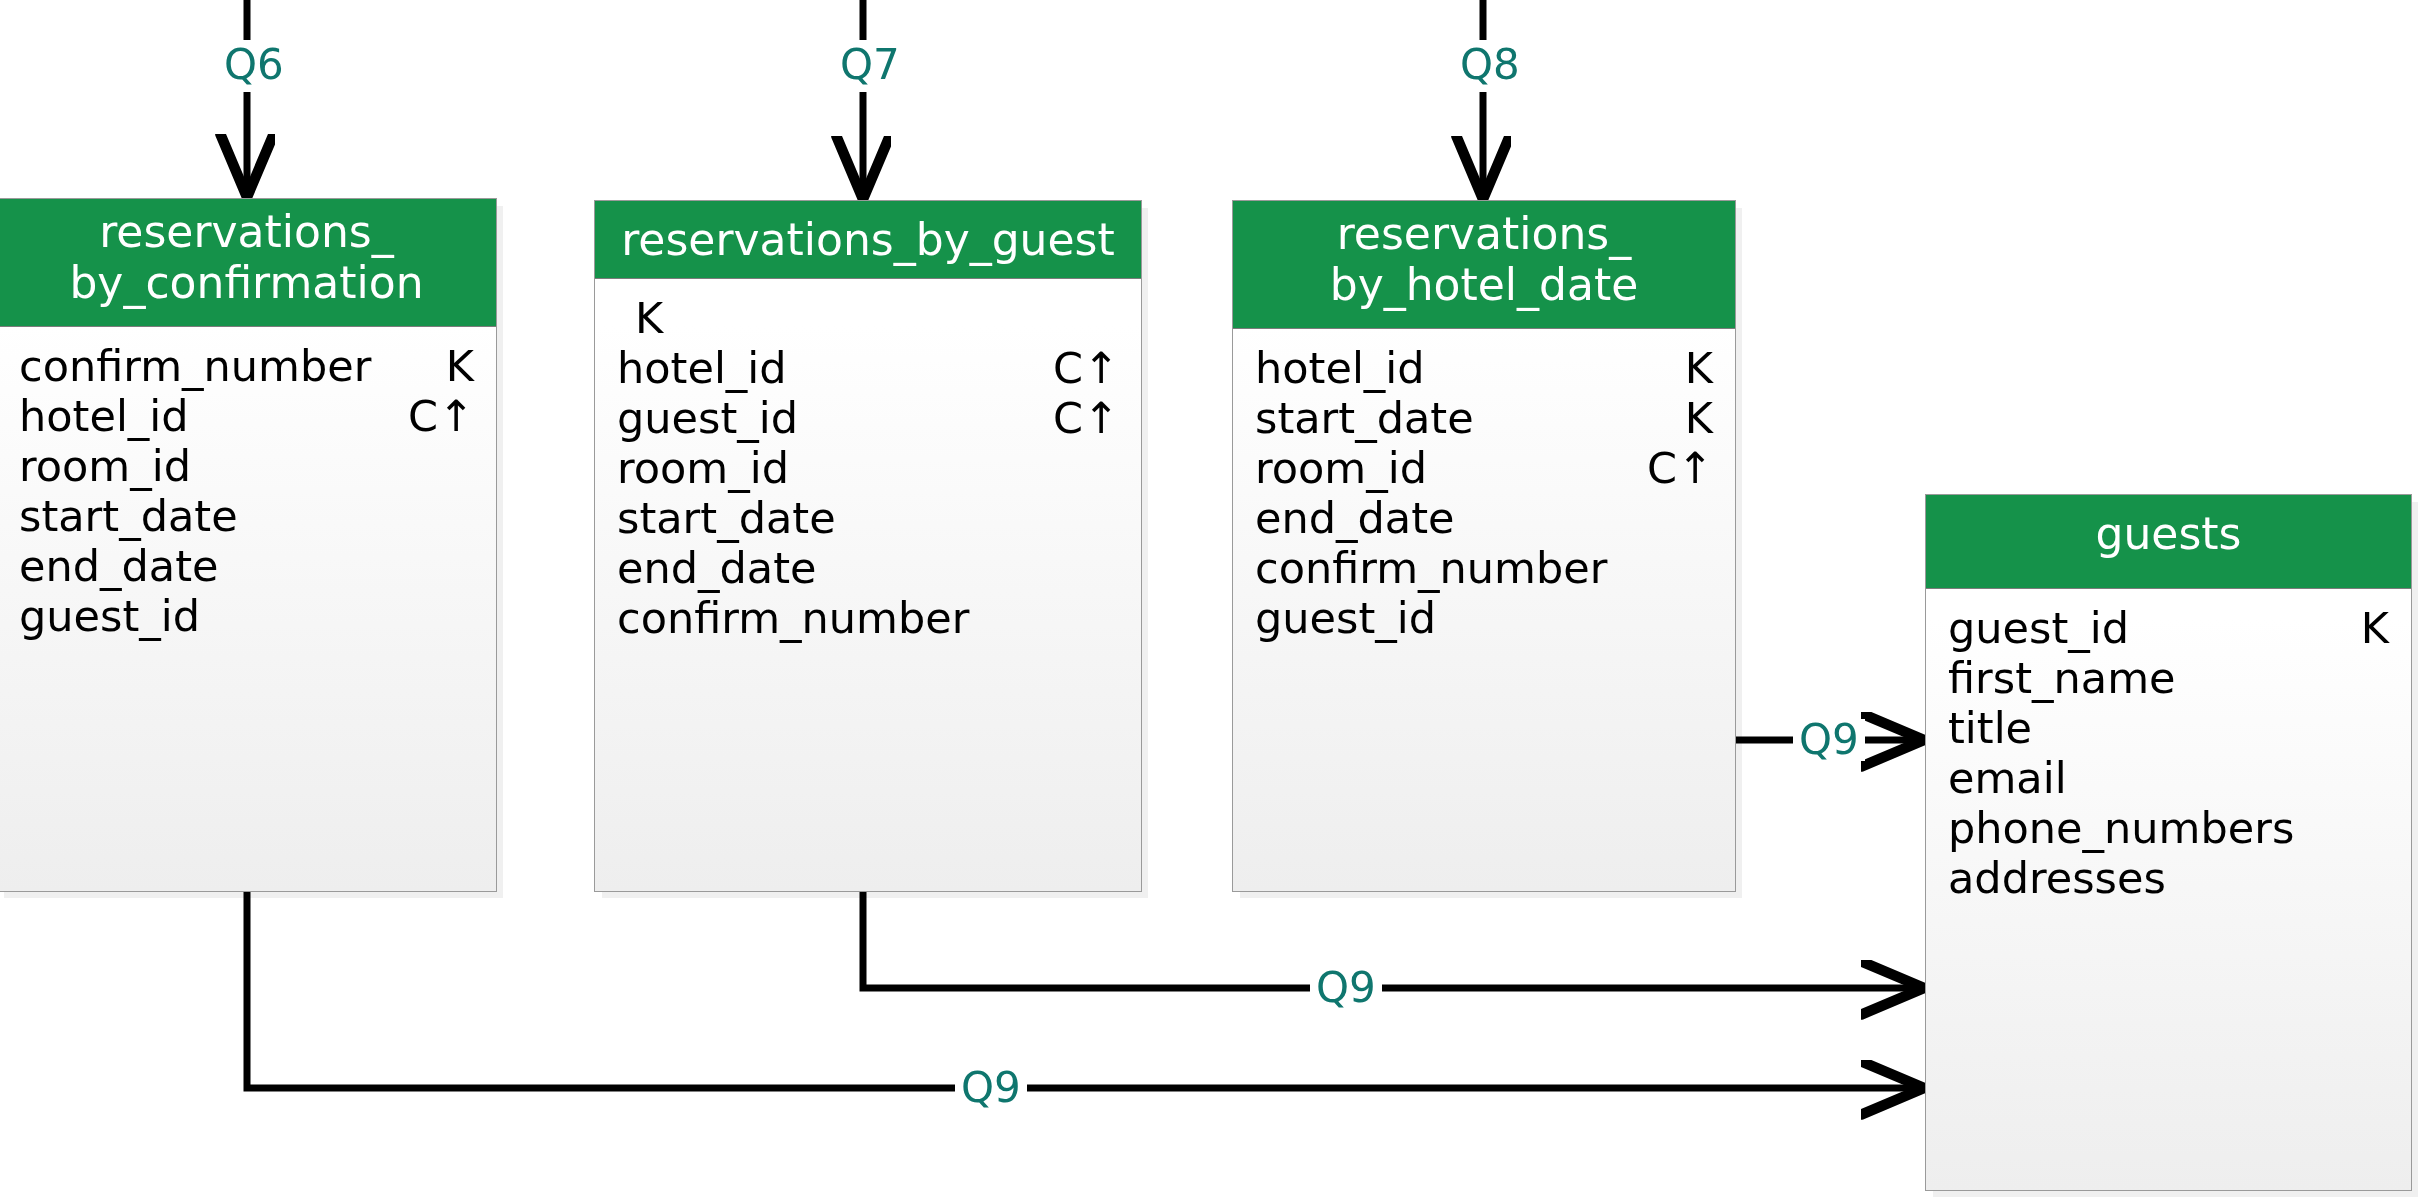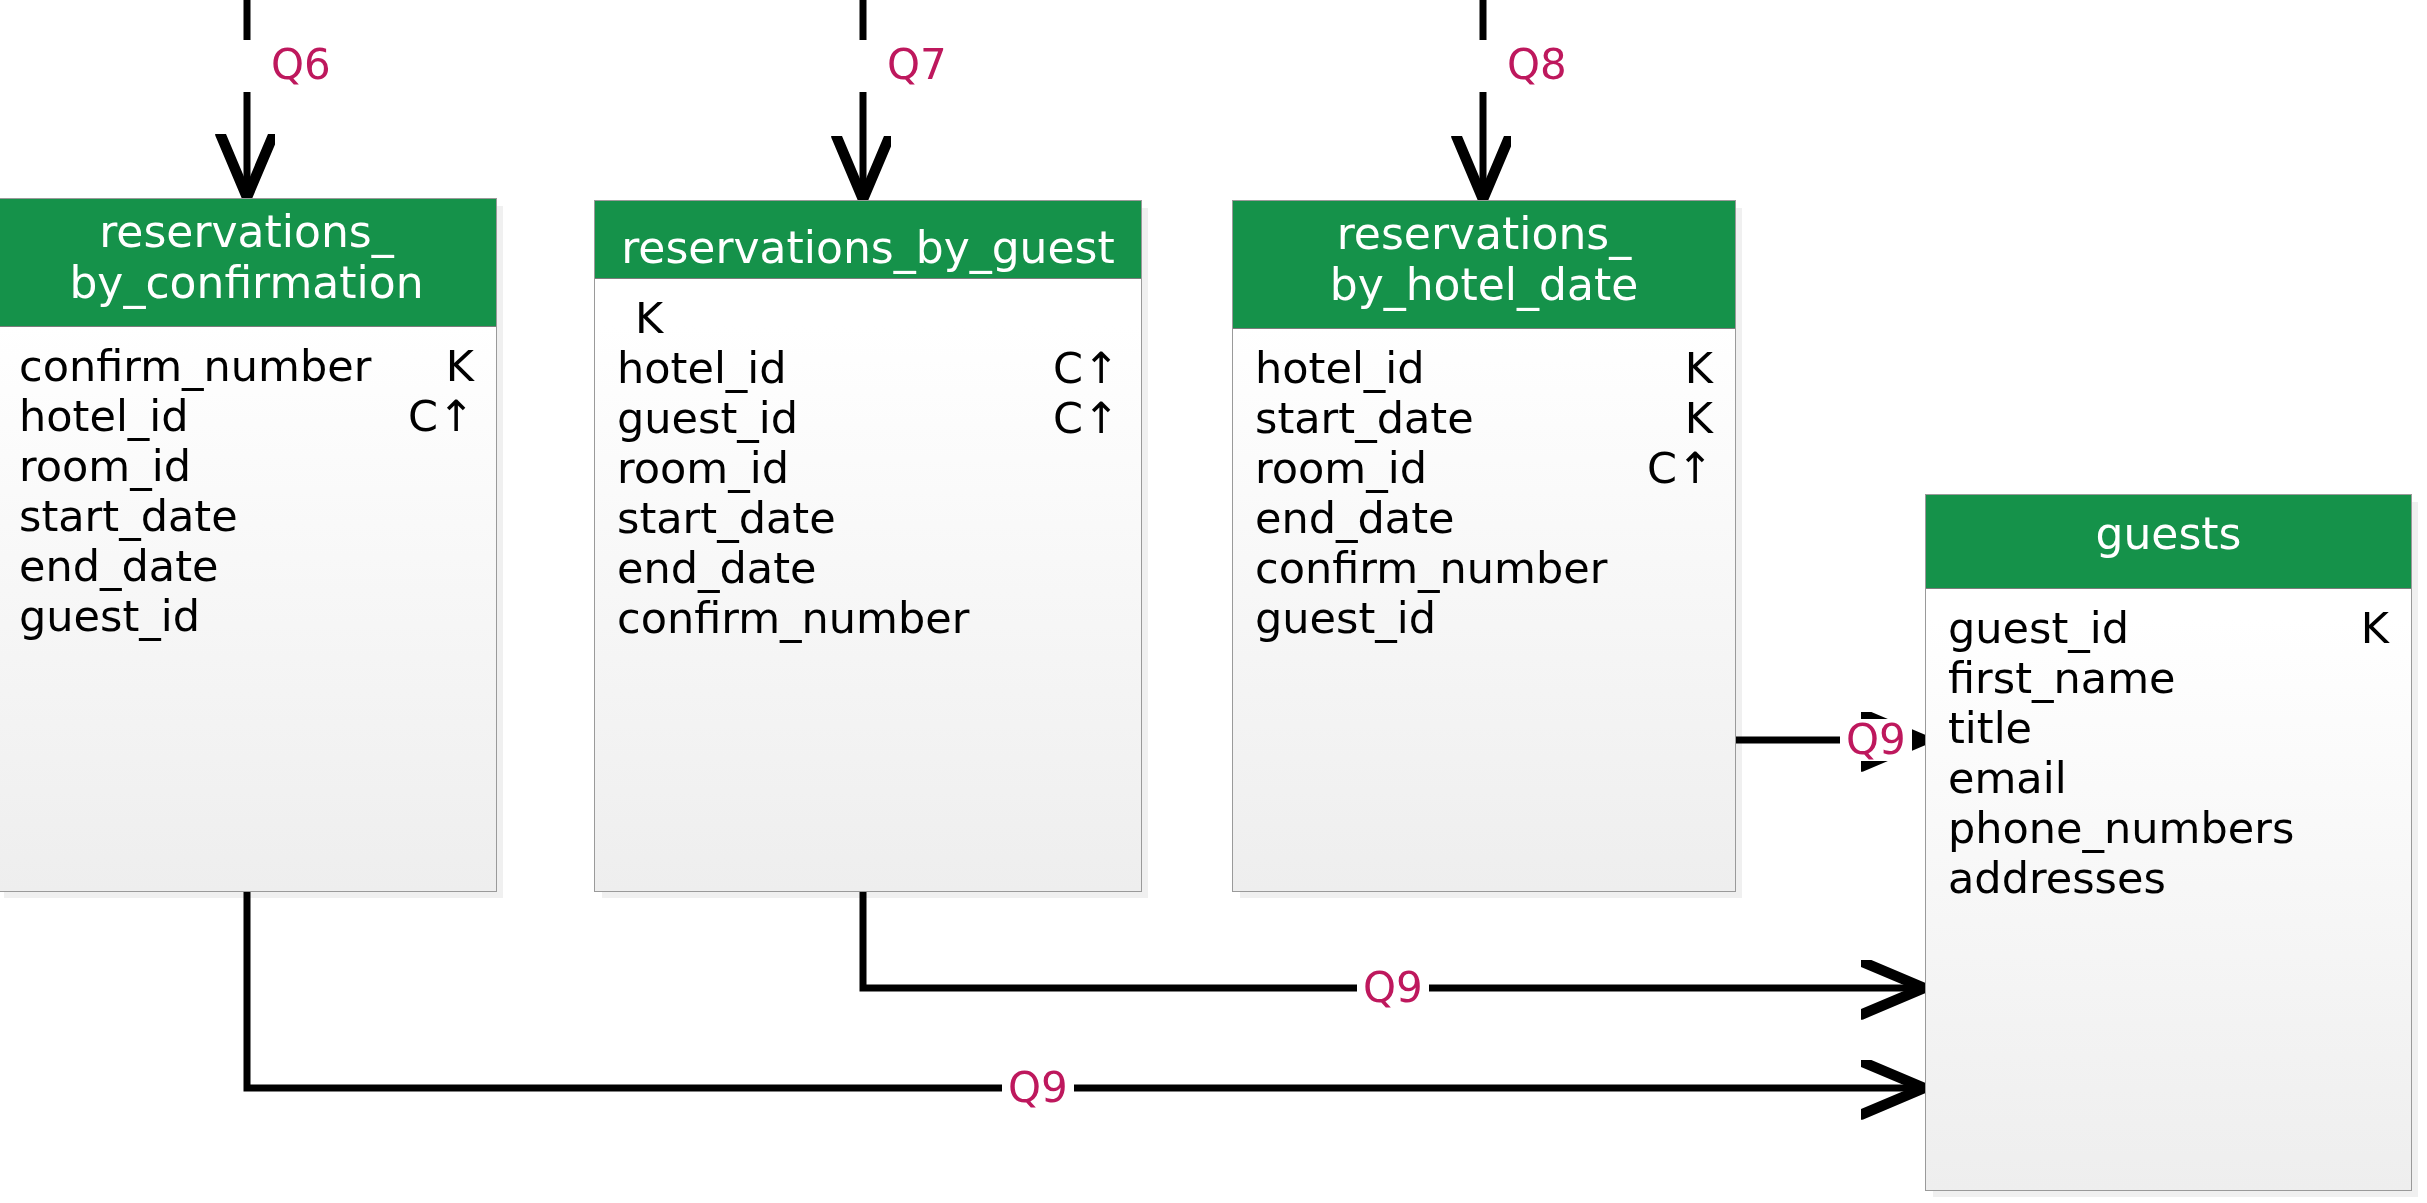--- a/index.html
+++ b/index.html
@@ -64,26 +64,25 @@
     left: 0;
     top: 0;
     width: 2427px;
     height: 1203px;
     z-index: 2;
   }
   .wire-label {
     position: absolute;
     font-size: 42px;
     line-height: 42px;
-    color: #be185d;
+    color: #0f766e;
     background: #ffffff;
     padding: 0 6px;
     z-index: 6;
     white-space: nowrap;
-    margin-left: 47px;
   }
 </style>
 </head>
 <body>
 
 <div id="canvas">
 
   <svg id="wires" viewBox="0 0 2427 1203" width="2427" height="1203">
     <defs>
       <marker id="arrowhead" markerWidth="10" markerHeight="10" refX="8.4" refY="4" orient="auto" markerUnits="strokeWidth">
@@ -140,21 +139,21 @@
         <span class="col-key"></span>
       </div>
       <div class="col-row">
         <span class="col-name">guest_id</span>
         <span class="col-key"></span>
       </div>
     </div>
   </div>
 
   <div class="table-box" style="left:594px; top:200px; width:548px; height:692px;">
-    <div class="table-header" style="height:78px; line-height:62px; padding-top:16px;">reservations_by_guest</div>
+    <div class="table-header" style="height:78px; line-height:62px; padding-top:8px;">reservations_by_guest</div>
     <div class="table-body">
       <div class="col-row">
         <span class="col-key">K</span>
       </div>
       <div class="col-row">
         <span class="col-name">hotel_id</span>
         <span class="col-key">C↑</span>
       </div>
       <div class="col-row">
         <span class="col-name">guest_id</span>

